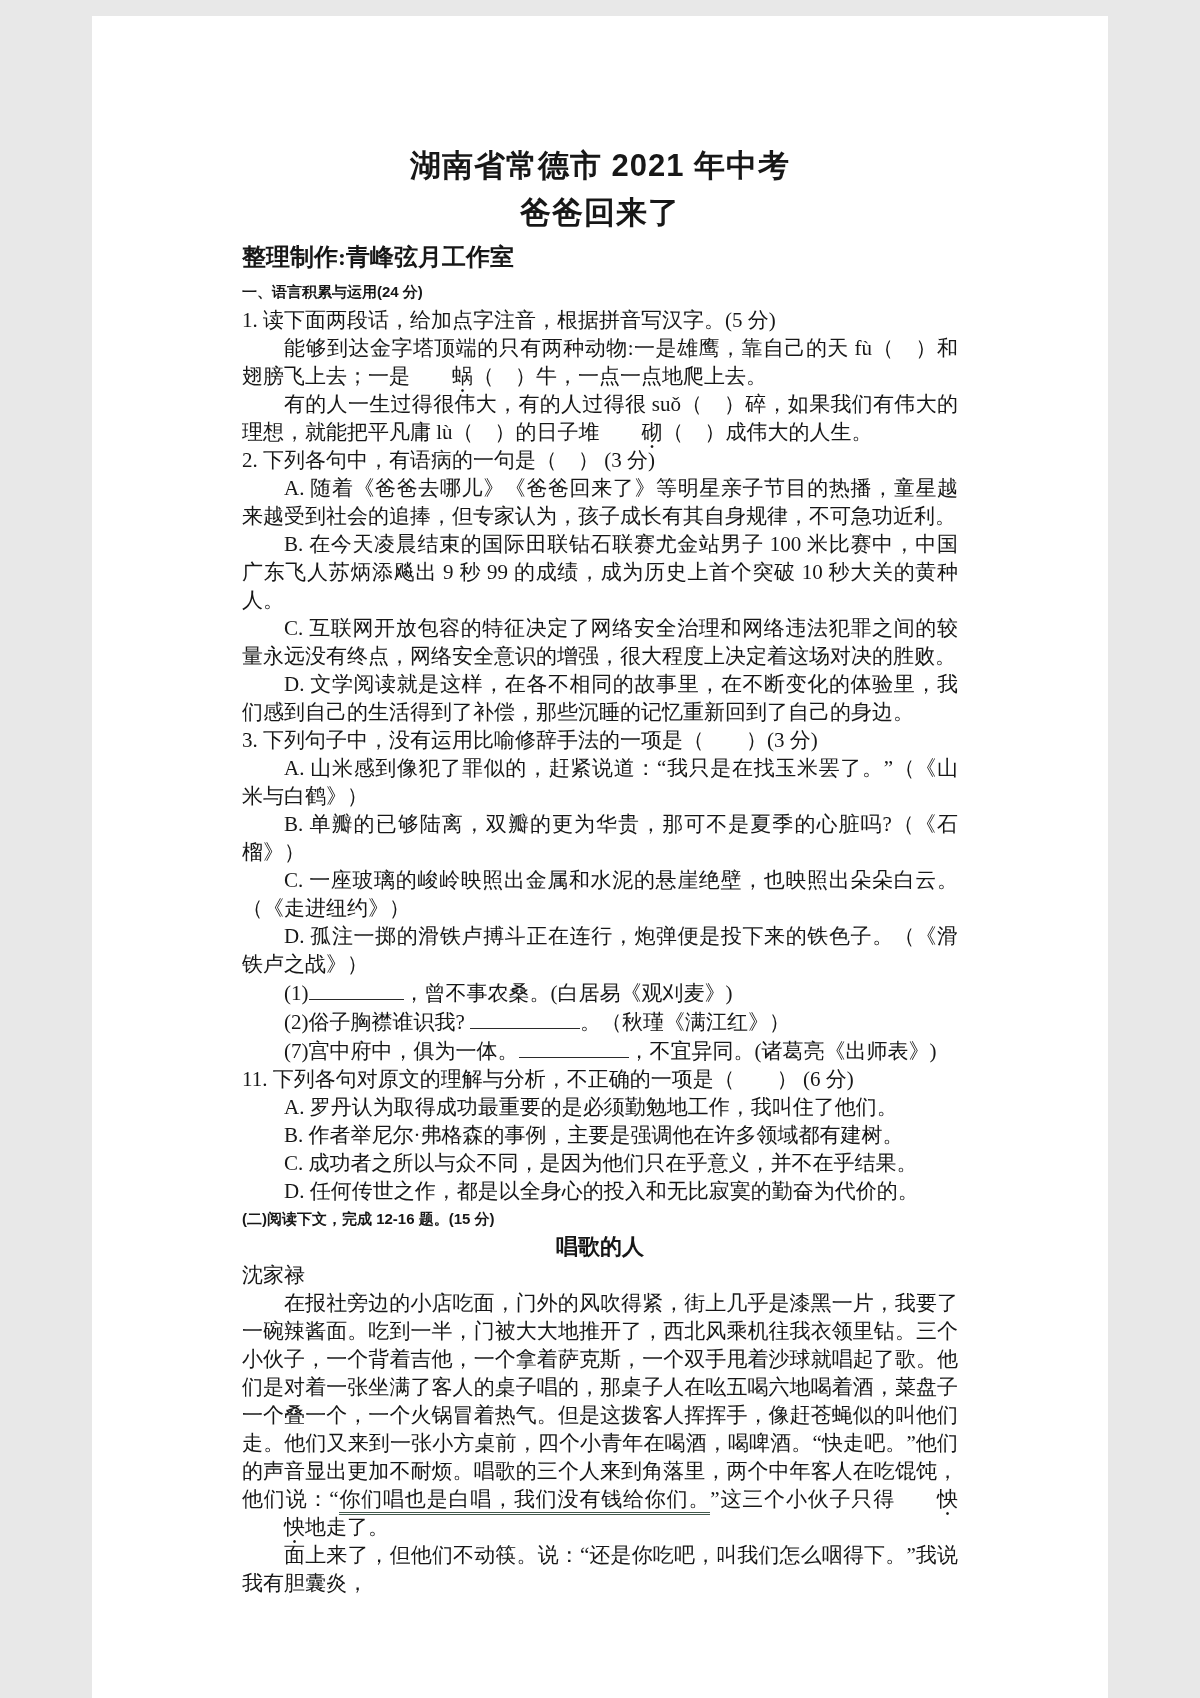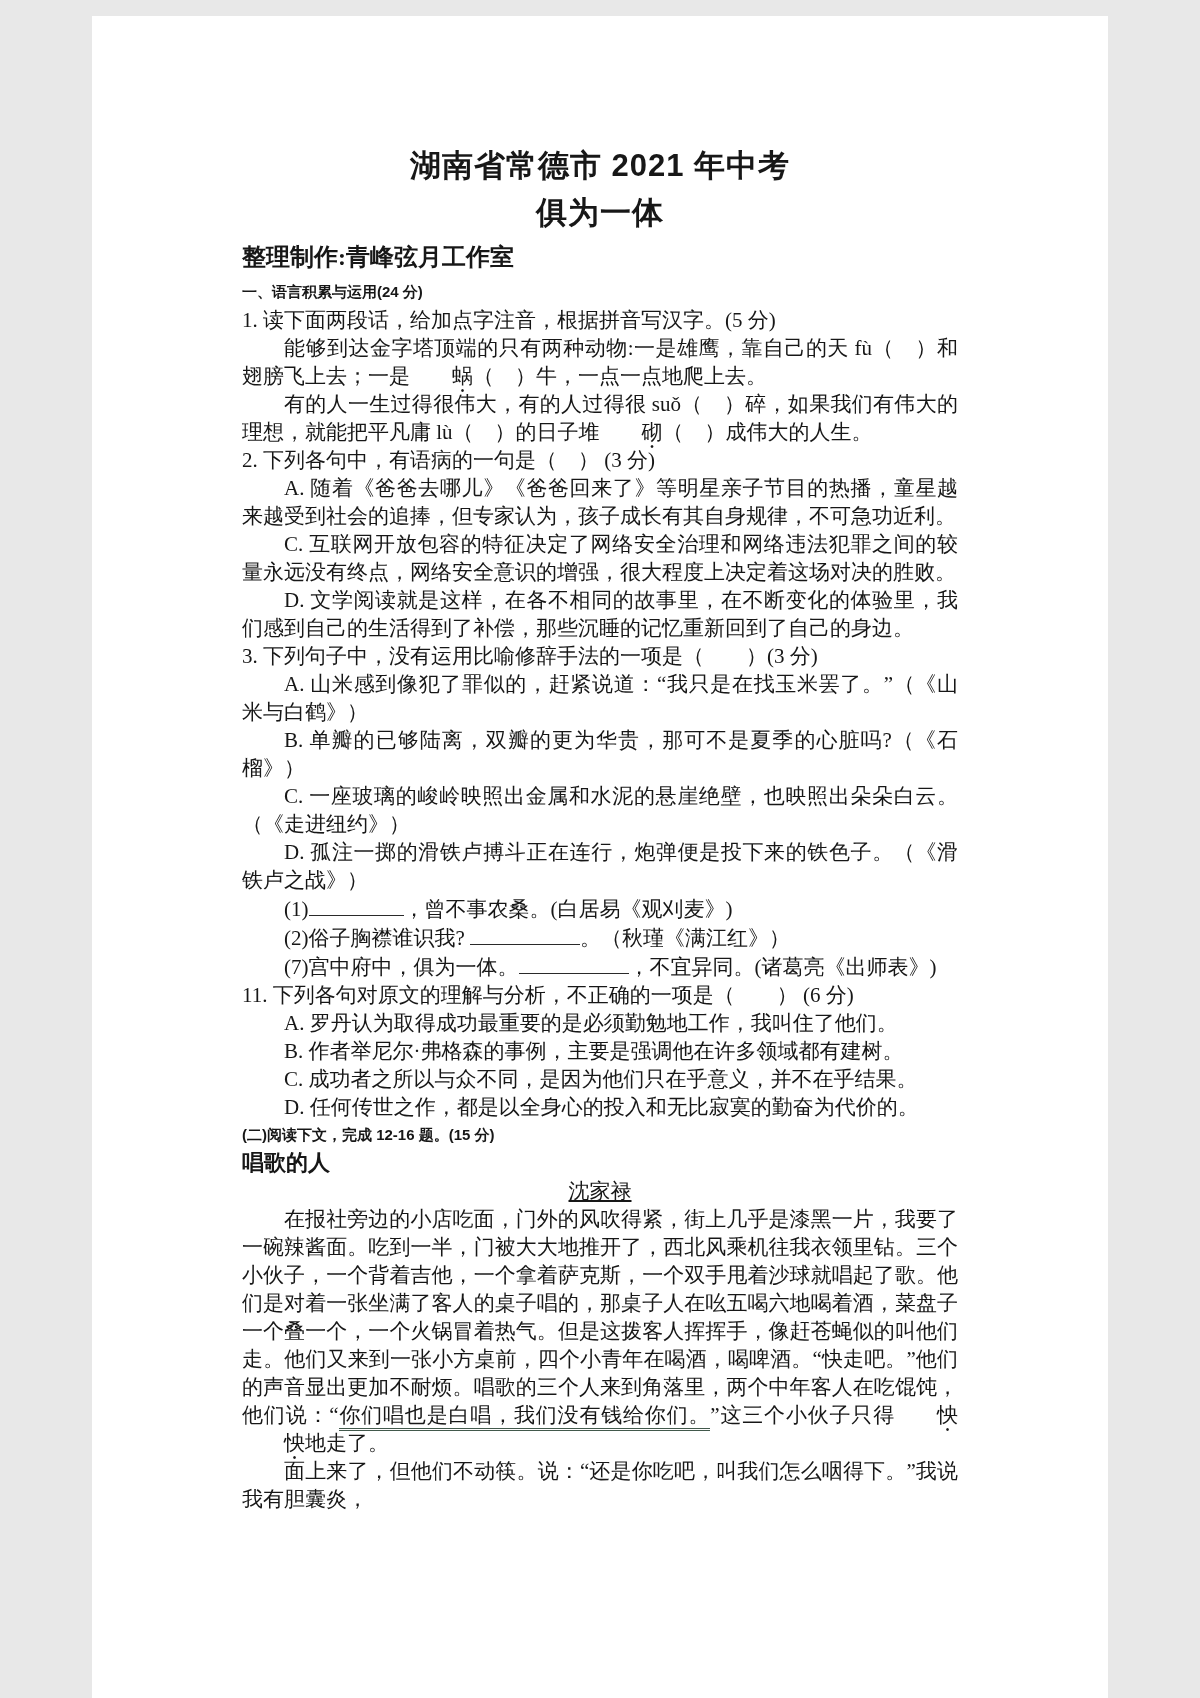--- a/index.html
+++ b/index.html
@@ -36,25 +36,25 @@
     text-align:justify;
     text-justify:inter-ideograph;
   }
   .blk.section{
     font-family:"Liberation Sans",sans-serif;
     font-weight:bold;
     font-size:15px;
   }
   .blk.para, .blk.opt, .blk.fill{ text-indent:2em; }
   .blk.ptitle{
-    text-indent:0;
+    text-align:center; text-indent:0;
     font-family:Liberation Sans, sans-serif;
     font-weight:bold; font-size:22px;
   }
-  .blk.pauthor{ text-align:center; text-indent:0;text-decoration:underline; }
+  .blk.pauthor{ text-align:left; text-indent:0; }
   .em-dot{ position:relative; display:inline-block; }
   .em-dot::after{
     content:"•";
     position:absolute; left:50%; bottom:-0.62em;
     transform:translateX(-50%);
     font-size:0.55em; line-height:1; color:#171717;
   }
   .em-dbl{
     border-bottom:3px double #42594c;
     padding-bottom:1px;
@@ -64,29 +64,30 @@
     height:1.0em;
     border-bottom:1.5px solid #2a2a2a;
     vertical-align:baseline;
   }
 </style>
 </head>
 <body>
 
 <div class="page">
   <h1 class="doc-title">湖南省常德市 2021 年中考</h1>
-  <h1 class="doc-title">俱为一体</h1>
+  <h1 class="doc-title">爸爸回来了</h1>
   <div class="byline">整理制作:青峰弦月工作室</div>
   <main id="content">
       <p class="blk section"><span>一、语言积累与运用(24 分)</span></p>
       <p class="blk stem"><span>1. 读下面两段话，给加点字注音，根据拼音写汉字。(5 分)</span></p>
       <p class="blk para"><span>能够到达金字塔顶端的只有两种动物:一是雄鹰，靠自己的天 fù（　）和翅膀飞上去；一是</span><span class="em-dot">蜗</span><span>（　）牛，一点一点地爬上去。</span></p>
       <p class="blk para"><span>有的人一生过得很伟大，有的人过得很 suǒ（　）碎，如果我们有伟大的理想，就能把平凡庸 lù（　）的日子堆</span><span class="em-dot">砌</span><span>（　）成伟大的人生。</span></p>
       <p class="blk stem"><span>2. 下列各句中，有语病的一句是（　） (3 分)</span></p>
       <p class="blk opt"><span>A. 随着《爸爸去哪儿》《爸爸回来了》等明星亲子节目的热播，童星越来越受到社会的追捧，但专家认为，孩子成长有其自身规律，不可急功近利。</span></p>
+      <p class="blk opt"><span>B. 在今天凌晨结束的国际田联钻石联赛尤金站男子 100 米比赛中，中国广东飞人苏炳添飚出 9 秒 99 的成绩，成为历史上首个突破 10 秒大关的黄种人。</span></p>
       <p class="blk opt"><span>C. 互联网开放包容的特征决定了网络安全治理和网络违法犯罪之间的较量永远没有终点，网络安全意识的增强，很大程度上决定着这场对决的胜败。</span></p>
       <p class="blk opt"><span>D. 文学阅读就是这样，在各不相同的故事里，在不断变化的体验里，我们感到自己的生活得到了补偿，那些沉睡的记忆重新回到了自己的身边。</span></p>
       <p class="blk stem"><span>3. 下列句子中，没有运用比喻修辞手法的一项是（　　）(3 分)</span></p>
       <p class="blk opt"><span>A. 山米感到像犯了罪似的，赶紧说道：“我只是在找玉米罢了。”（《山米与白鹤》）</span></p>
       <p class="blk opt"><span>B. 单瓣的已够陆离，双瓣的更为华贵，那可不是夏季的心脏吗?（《石榴》）</span></p>
       <p class="blk opt"><span>C. 一座玻璃的峻岭映照出金属和水泥的悬崖绝壁，也映照出朵朵白云。（《走进纽约》）</span></p>
       <p class="blk opt"><span>D. 孤注一掷的滑铁卢搏斗正在连行，炮弹便是投下来的铁色子。（《滑铁卢之战》）</span></p>
       <p class="blk fill"><span>(1)</span><span class="blank" style="width: 95px;"></span><span>，曾不事农桑。(白居易《观刈麦》)</span></p>
       <p class="blk fill"><span>(2)俗子胸襟谁识我? </span><span class="blank" style="width: 110px;"></span><span>。（秋瑾《满江红》）</span></p>
       <p class="blk fill"><span>(7)宫中府中，俱为一体。</span><span class="blank" style="width: 110px;"></span><span>，不宜异同。(诸葛亮《出师表》)</span></p>

